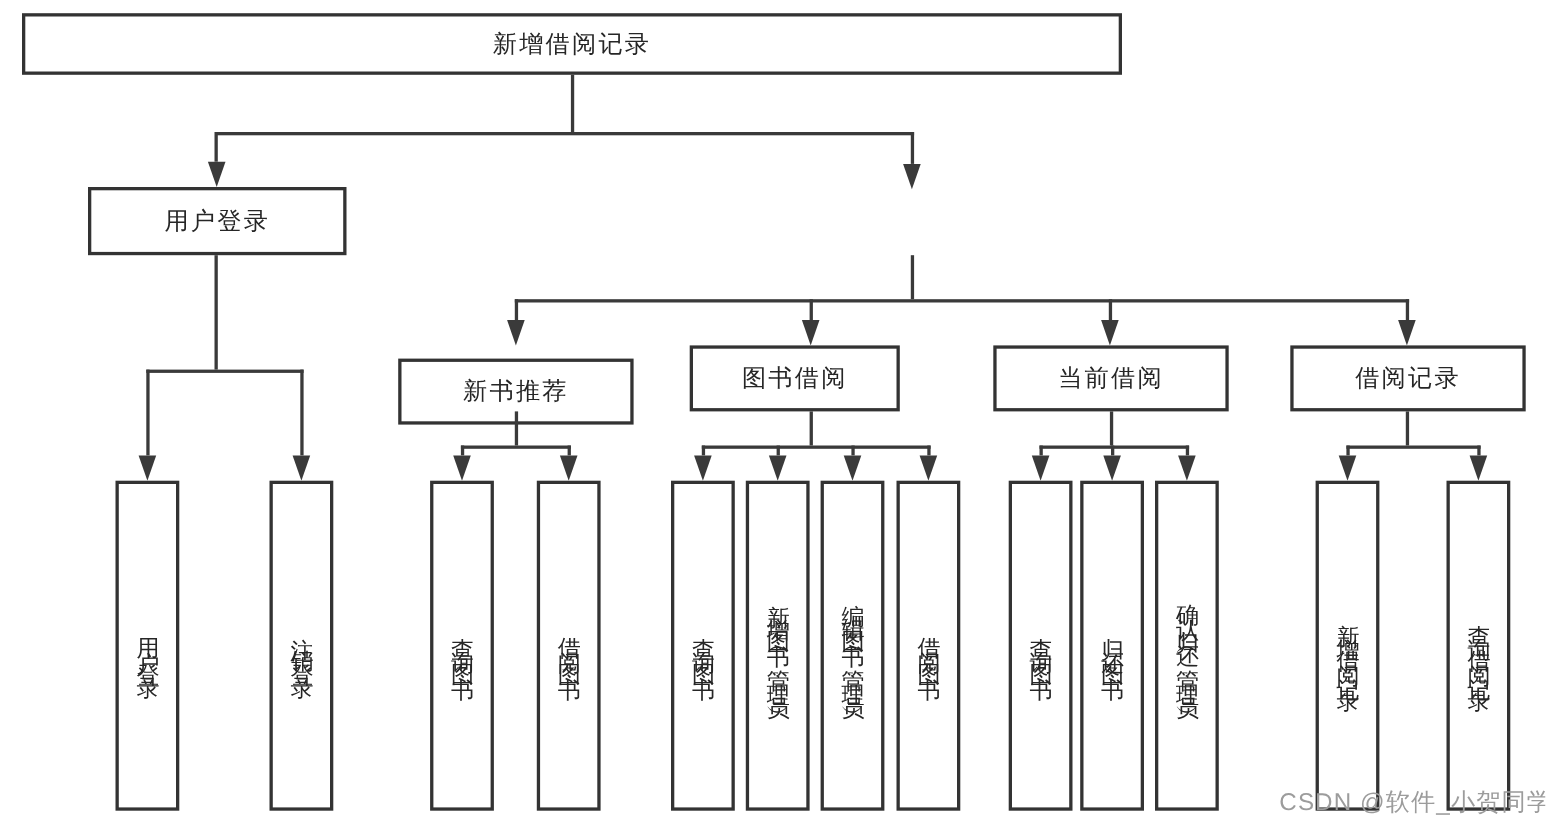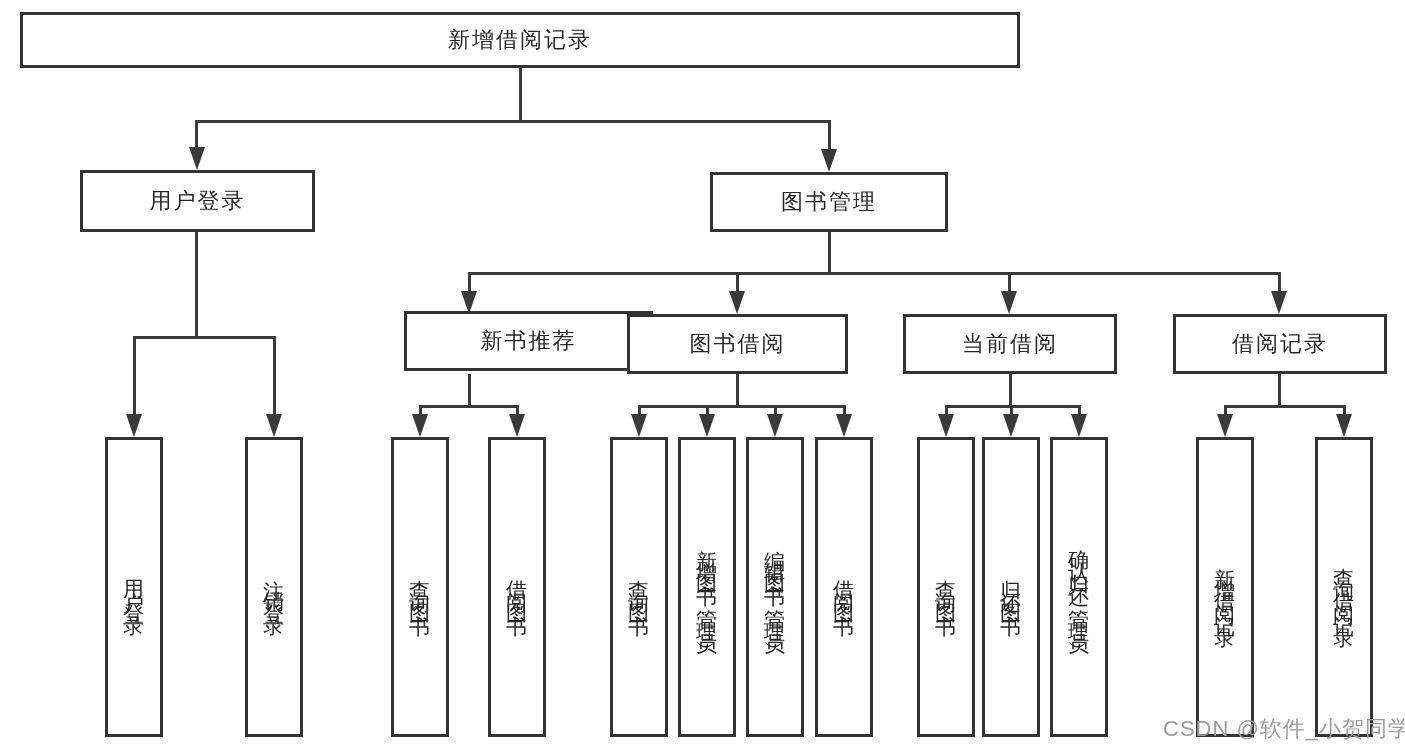--- a/index.html
+++ b/index.html
@@ -29,22 +29,22 @@
     border-top:23px solid #3a3a3a;
   }
   .watermark{
     position:absolute;left:1163px;top:714px;font-size:22px;color:#9c9c9c;
     letter-spacing:1px;white-space:nowrap;z-index:5;
   }
   
   .b-root {left:20px;  top:12px;  width:1000px;height:56px;}
   .b-login{left:80px;  top:170px; width:235px; height:62px;}
   .b-mgmt {left:710px; top:172px; width:238px; height:60px;}
-  .b-l3-0 {left:362px; top:311px; width:249px; height:60px;margin-left:42px;}
-  .b-l3-1 {left:627px; top:314px; width:221px; height:60px;}
+  .b-l3-0 {left:362px; top:326px; width:214px; height:60px;}
+  .b-l3-1 {left:627px; top:314px; width:191px; height:60px;}
   .b-l3-2 {left:903px; top:314px; width:214px; height:60px;}
   .b-l3-3 {left:1173px;top:314px; width:214px; height:60px;}
   
   .lf-a0{left:105px;} .lf-a1{left:245px;}
   .lf-b0{left:391px;} .lf-b1{left:488px;}
   .lf-c0{left:610px;} .lf-c1{left:678px;} .lf-c2{left:746px;} .lf-c3{left:815px;}
   .lf-d0{left:917px;} .lf-d1{left:982px;} .lf-d2{left:1050px;}
   .lf-e0{left:1196px;} .lf-e1{left:1315px;}
   
   .cn-root-stem {left:519px;top:68px; height:52px;}
@@ -100,21 +100,20 @@
   <div class="box b-root">新增借阅记录</div>
 
   <div class="vl cn-root-stem"></div>
   <div class="hl cn-root-bar"></div>
   <div class="vl cn-login-drop"></div>
   <div class="vl cn-mgmt-drop"></div>
   <div class="ar ar-login"></div>
   <div class="ar ar-mgmt"></div>
 
   <div class="box b-login">用户登录</div>
-  <div class="box b-mgmt">图书管理</div>
 
   <div class="vl cn-login-stem"></div>
   <div class="hl cn-login-bar"></div>
   <div class="vl cn-a0"></div>
   <div class="vl cn-a1"></div>
   <div class="ar ar-a0"></div>
   <div class="ar ar-a1"></div>
 
   <div class="vl cn-mgmt-stem"></div>
   <div class="hl cn-mgmt-bar"></div>

